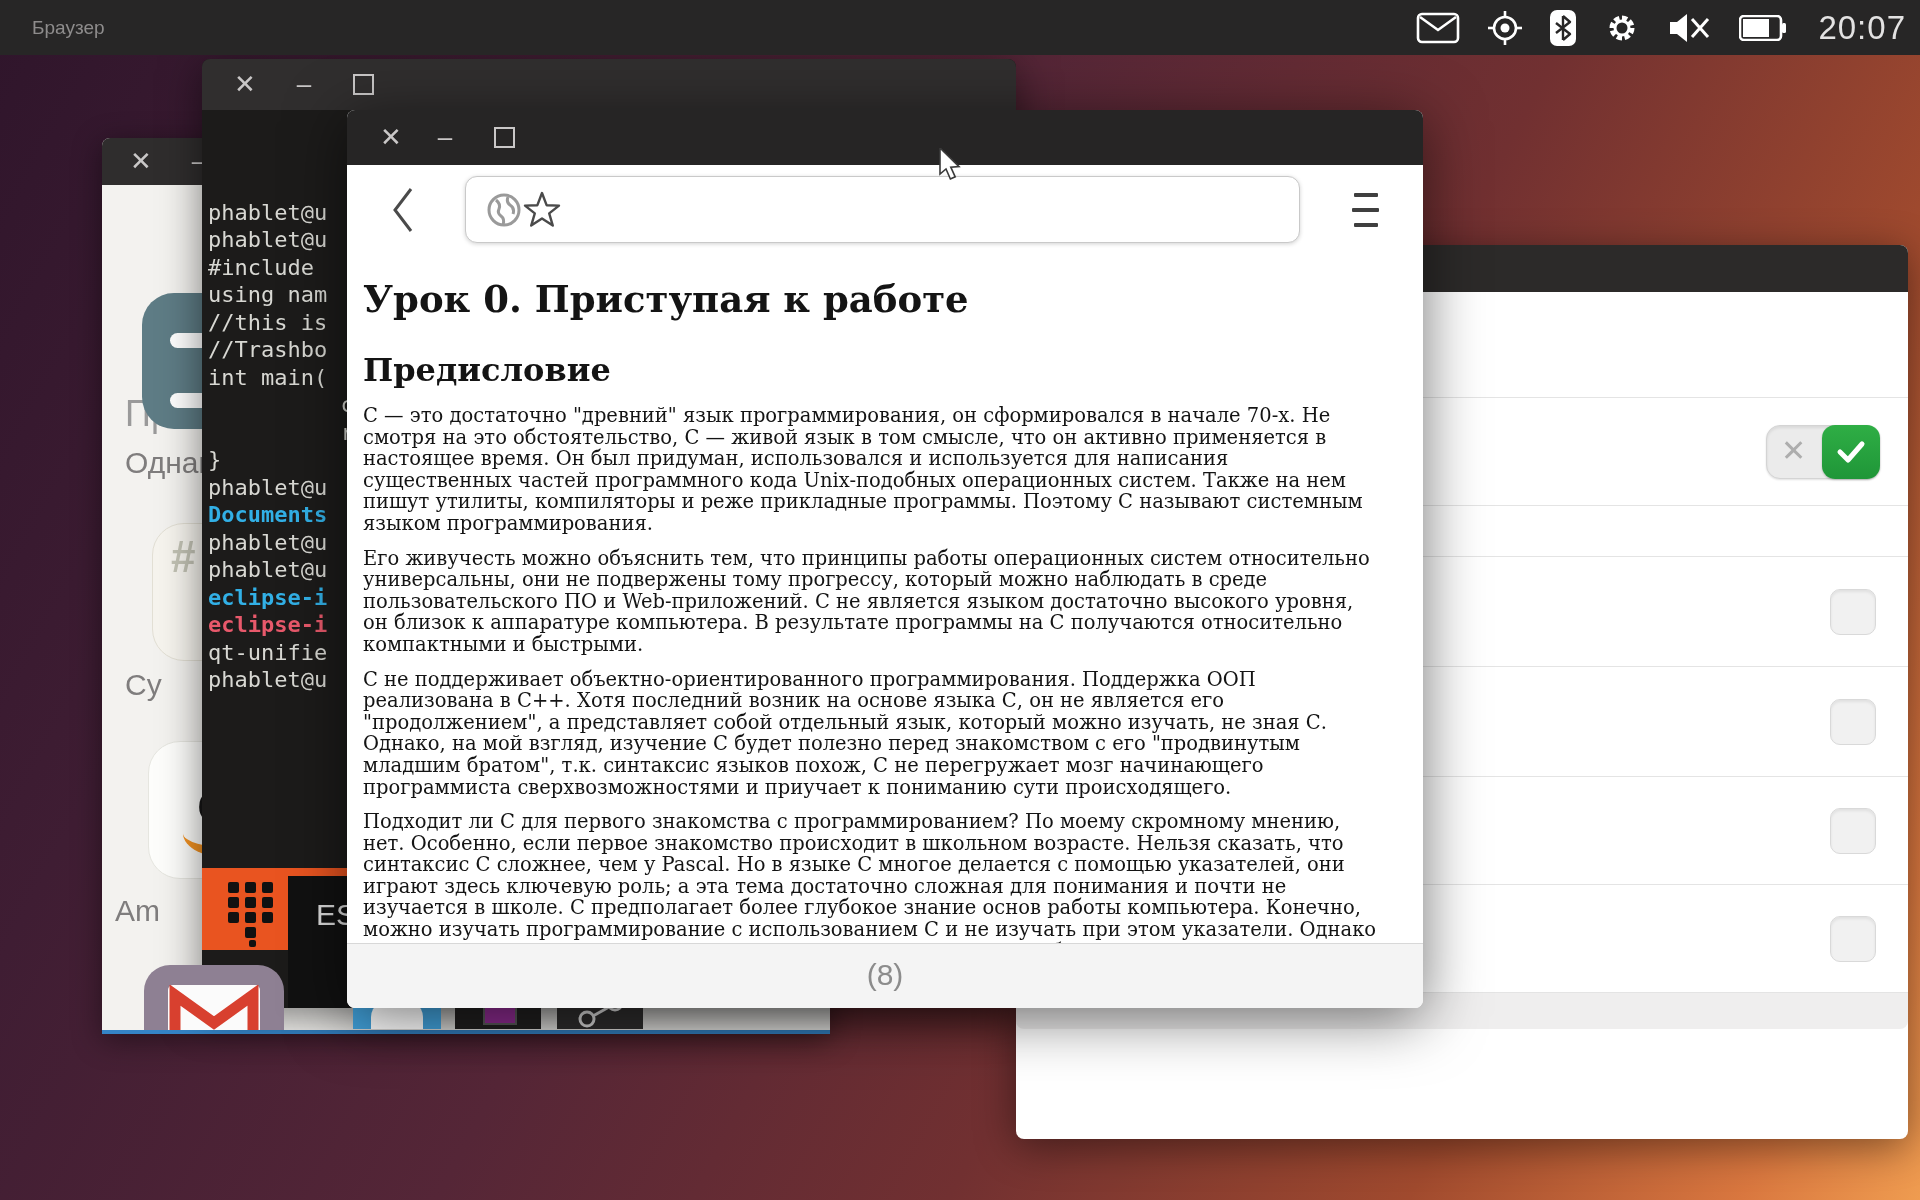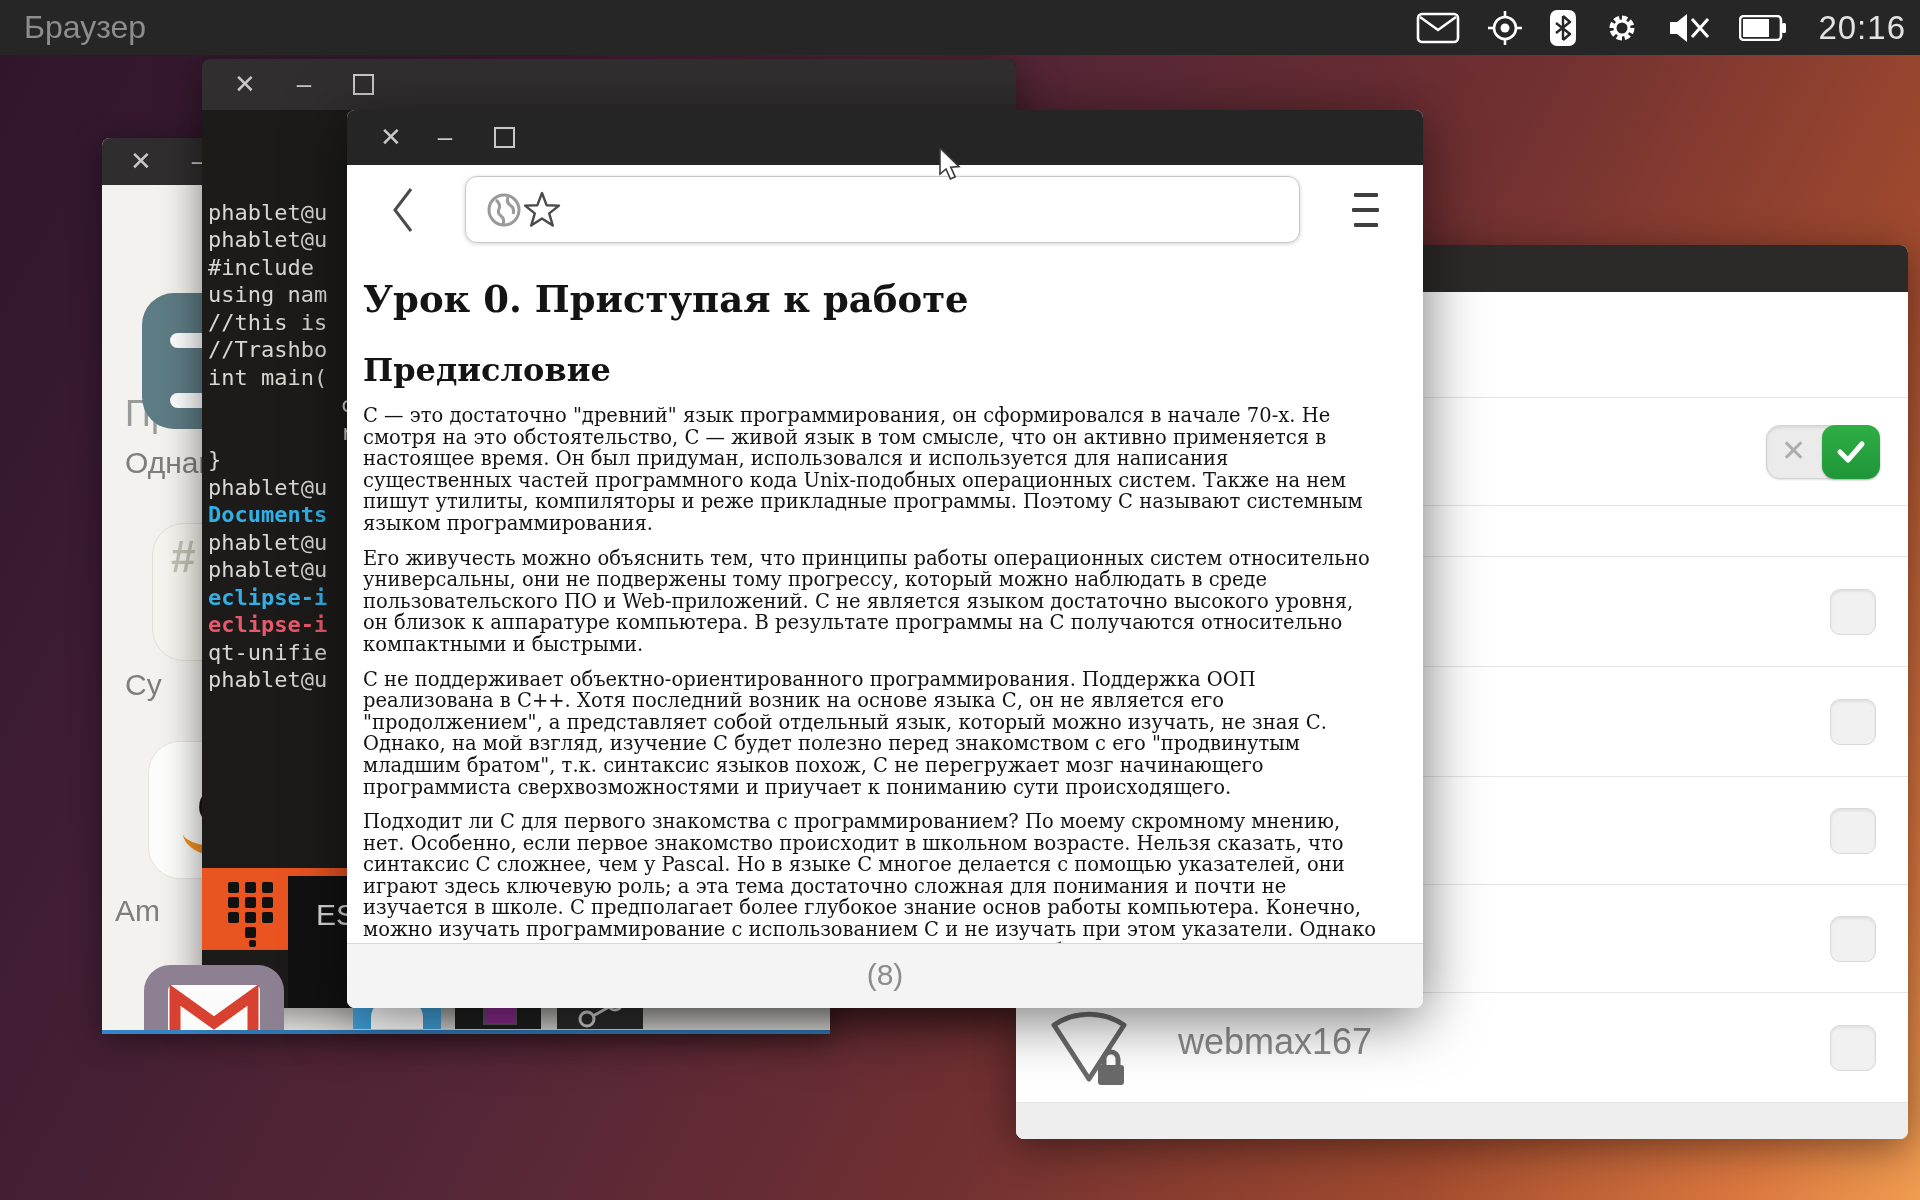--- a/index.html
+++ b/index.html
@@ -3,21 +3,21 @@
 <meta charset="utf-8">
 <style>
   html,body{margin:0;padding:0;}
   body{width:1920px;height:1200px;overflow:hidden;position:relative;
        font-family:"Liberation Sans", sans-serif;
        background:linear-gradient(118deg,#2f152b 0%,#3f1d33 20%,#552637 42%,#713031 62%,#a04a2e 80%,#d9773f 93%,#ef9c50 100%);}
   .abs{position:absolute;}
 
   
   #topbar{left:0;top:0;width:1920px;height:55px;background:#272626;z-index:50;display:flex;align-items:center;}
-  #topbar .appname{color:#8e8c8c;font-size:32px;font-weight:300;padding-left:24px;flex:0 0 auto;text-align:center;}
+  #topbar .appname{color:#8e8c8c;font-size:19px;font-weight:300;padding-left:32px;flex:0 0 auto;text-align:center;}
   #topbar .spacer{flex:1;}
   #topbar .tray{display:flex;align-items:center;gap:27px;padding-right:14px;}
   #topbar .tray svg{display:block;}
   #topbar .clock{color:#e3e2e2;font-size:33px;font-weight:300;letter-spacing:1px;margin-left:4px;}
 
   
   #scope{left:102px;top:138px;width:728px;height:892px;z-index:1;background:#f3f2ef;
          border-radius:8px 8px 0 0;border-bottom:4px solid #3584c6;box-shadow:0 6px 30px rgba(0,0,0,.45);}
   #scope .titlebar{height:47px;background:#2f2d2d;border-radius:8px 8px 0 0;display:flex;align-items:center;color:#8b8989;}
   .winbtn{font-size:26px;font-weight:300;color:#c9c7c7;width:26px;text-align:center;}
@@ -216,29 +216,20 @@
     </div>
   <div class="prow r5">
       <span class="checkbox"></span>
     </div>
   <div class="prow r6">
       <span class="checkbox"></span>
     </div>
   <div class="prow r7">
       <span class="checkbox"></span>
     </div>
-  <div class="prow r8" id="wifi-row">
-    <svg width="86" height="82" viewBox="0 0 86 82">
-      <path d="M43,72 L8,18 A62,62 0 0 1 78,18 Z" fill="none" stroke="#6a6a6a" stroke-width="5" stroke-linejoin="round"></path>
-      <rect x="52" y="58" width="26" height="20" rx="3" fill="#6a6a6a"></rect>
-      <path d="M58,58 v-6 a7,7 0 0 1 14,0 v6" fill="none" stroke="#6a6a6a" stroke-width="5"></path>
-    </svg>
-    <span class="ssid">webmax167</span>
-    <span class="checkbox"></span>
-  </div>
   <div class="pfoot"></div>
 </div>
 
 <div id="browser" class="abs">
   <div class="titlebar">
     <span class="winbtn">✕</span>
     <span class="winbtn" style="margin-left:28px">–</span>
     <span class="maxbox"></span>
   </div>
 
@@ -309,19 +300,19 @@
     <svg width="44" height="34" viewBox="0 0 44 34">
       <polygon points="2,11 9,11 19,3 19,31 9,23 2,23" fill="#fff"></polygon>
       <line x1="24" y1="8" x2="40" y2="26" stroke="#fff" stroke-width="3"></line>
       <line x1="40" y1="8" x2="24" y2="26" stroke="#fff" stroke-width="3"></line>
     </svg>
     <svg width="48" height="26" viewBox="0 0 48 26">
       <rect x="1" y="1" width="41" height="24" rx="4" fill="none" stroke="#fff" stroke-width="2.6"></rect>
       <rect x="4" y="4" width="26" height="18" fill="#fff"></rect>
       <rect x="43" y="8" width="4" height="10" rx="1.5" fill="#fff"></rect>
     </svg>
-    <span class="clock">20:16</span>
+    <span class="clock">20:07</span>
   </span>
 </div>
 
 <svg id="cursor" class="abs" width="26" height="34" viewBox="0 0 13 17">
   <polygon points="1,0 1,13 4,10.5 6.2,15.5 8.6,14.4 6.4,9.6 10.5,9.3" fill="#fff" stroke="#3a3a3a" stroke-width="0.8"></polygon>
 </svg>
 
 </body></html>

